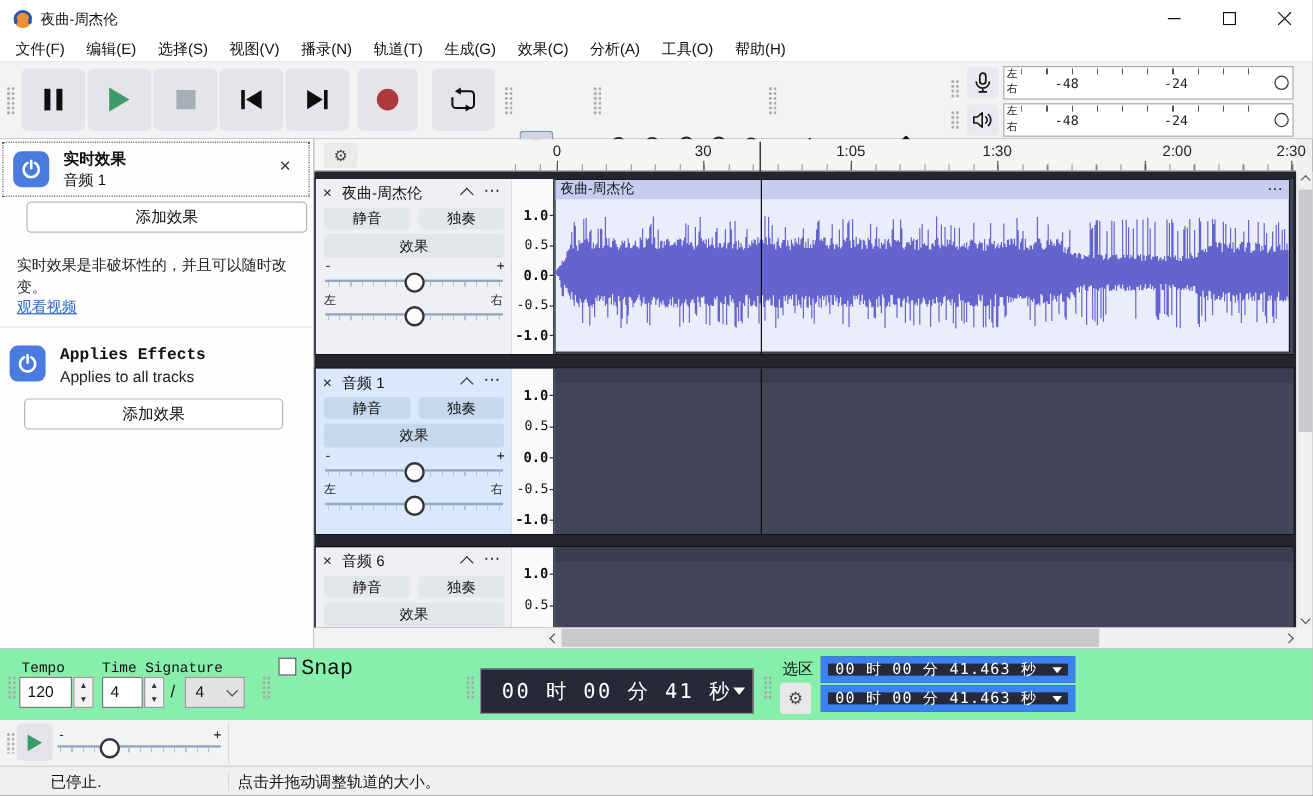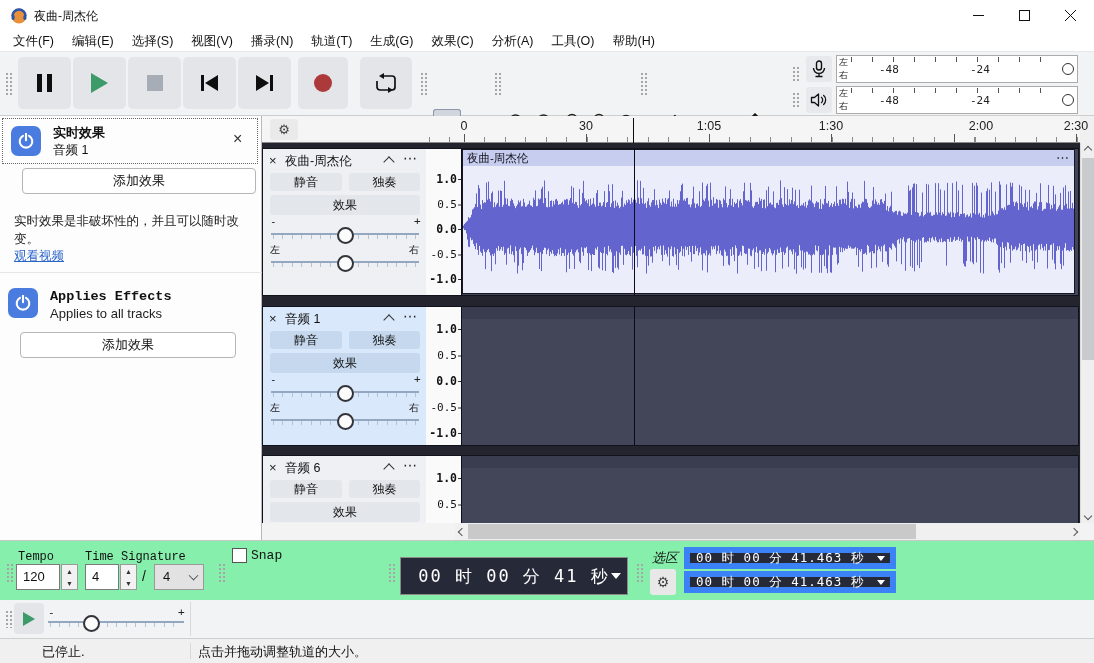--- a/index.html
+++ b/index.html
@@ -534,28 +534,28 @@
     <span class="mono-label" style="left:85px;top:9px;">Time Signature</span>
     <div class="numbox" style="left:85px;top:23px;width:34px;">4</div>
     <div class="spin" style="left:120px;top:23px;">
         <div>▲</div>
         <div>▼</div>
       </div>
     <span style="position:absolute;left:142px;top:27px;font-size:14px;">/</span>
     <div class="combo" style="left:154px;top:23px;width:50px;height:26px;padding:4px 0 0 8px;"><span>4</span><div class="chevd"></div></div>
     <div class="grip" style="left:218px;top:22px;height:20px;"></div>
     <div id="snap-check"></div>
-    <span class="mono-label" style="left:251px;top:7px;font-size:13px;">Snap</span>
+    <span class="mono-label" style="left:251px;top:7px;font-size:18px;">Snap</span>
     <div class="grip" style="left:388px;top:22px;height:20px;"></div>
     <div id="time-display">
       <span>00 时 00 分 41 秒</span>
       <div class="wtri"></div>
     </div>
     <div class="grip" style="left:636px;top:22px;height:20px;"></div>
-    <span style="position:absolute;left:652px;top:8px;font-size:13px;font-style:italic;">选区</span>
+    <span style="position:absolute;left:652px;top:8px;font-size:13px;">选区</span>
     <div id="sel-gear">
         <span>⚙</span>
       </div>
     <div class="selfield" style="top:6px;">
       <span>00 时 00 分 41.463 秒</span>
       <div class="wtri"></div>
     </div>
     <div class="selfield" style="top:30px;">
       <span>00 时 00 分 41.463 秒</span>
       <div class="wtri"></div>

